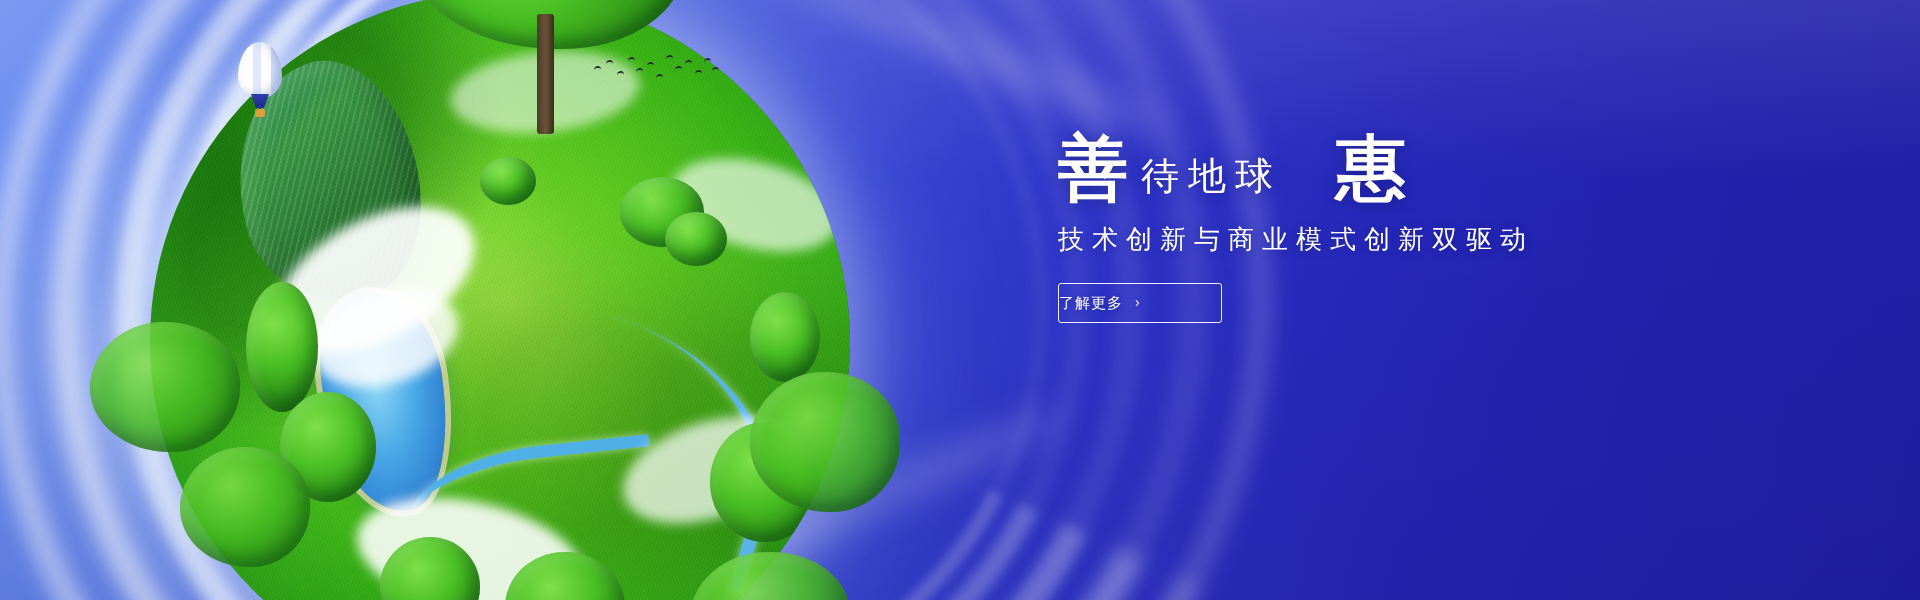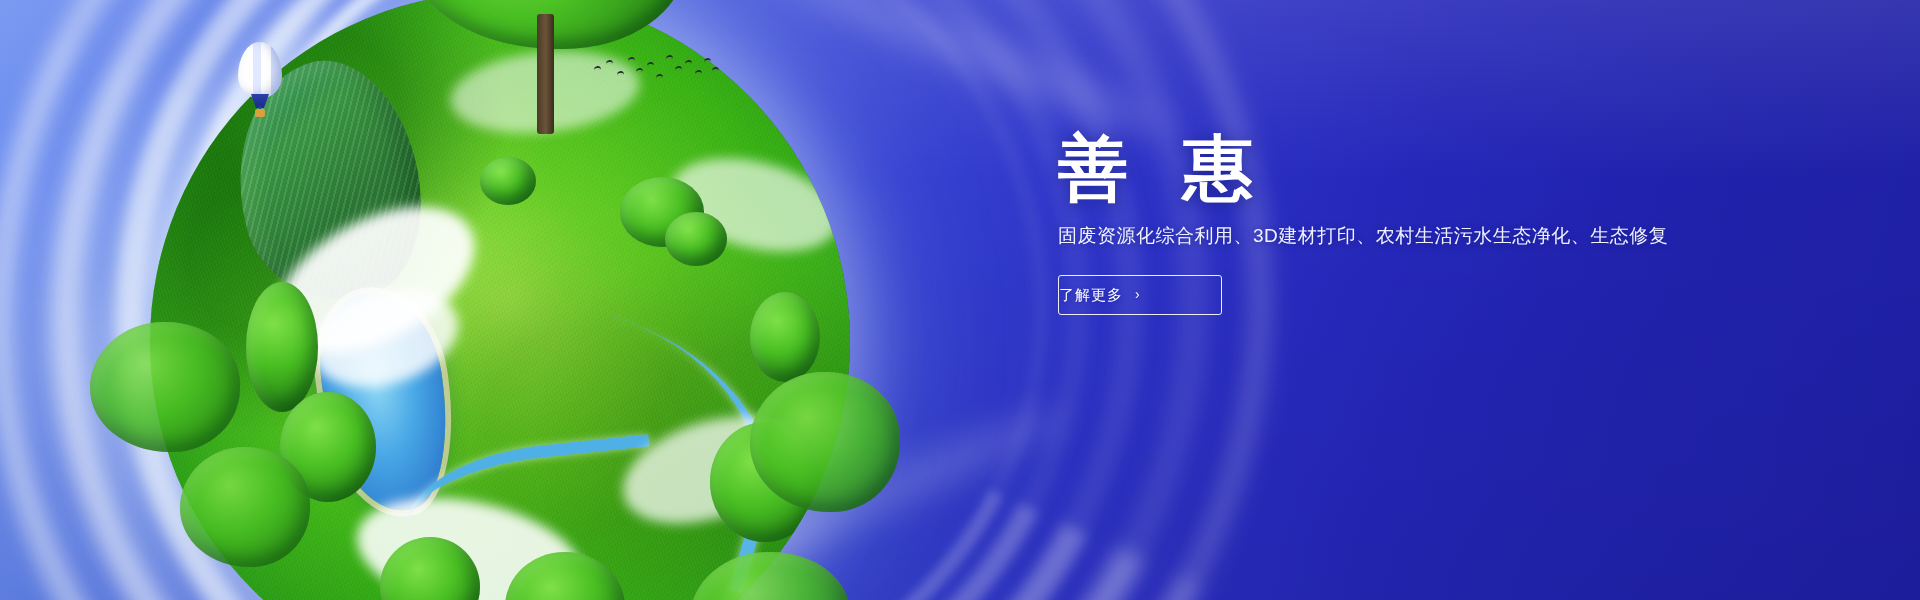--- a/index.html
+++ b/index.html
@@ -350,26 +350,27 @@
     <div class="bird" style="left:93px; top:8px;"></div>
     <div class="bird" style="left:103px;top:18px;"></div>
     <div class="bird" style="left:112px;top:6px;"></div>
     <div class="bird" style="left:120px;top:15px;"></div>
   </div>
 
   <div class="content">
 
     <div class="headline">
       <span class="hl-big">善</span>
+      <span class="hl-small">待地球</span>
       <span class="hl-gap"></span>
       <span class="hl-big">惠</span>
     </div>
 
-
-    <div class="tagline">固废资源化综合利用、3D建材打印、农村生活污水生态净化、生态修复</div>
+    <div class="subtitle">技术创新与商业模式创新双驱动</div>
+
 
     <div class="cta">
       <span>了解更多</span>
       <span class="chev">›</span>
     </div>
 
   </div>
 </div>
 
 </body></html>

